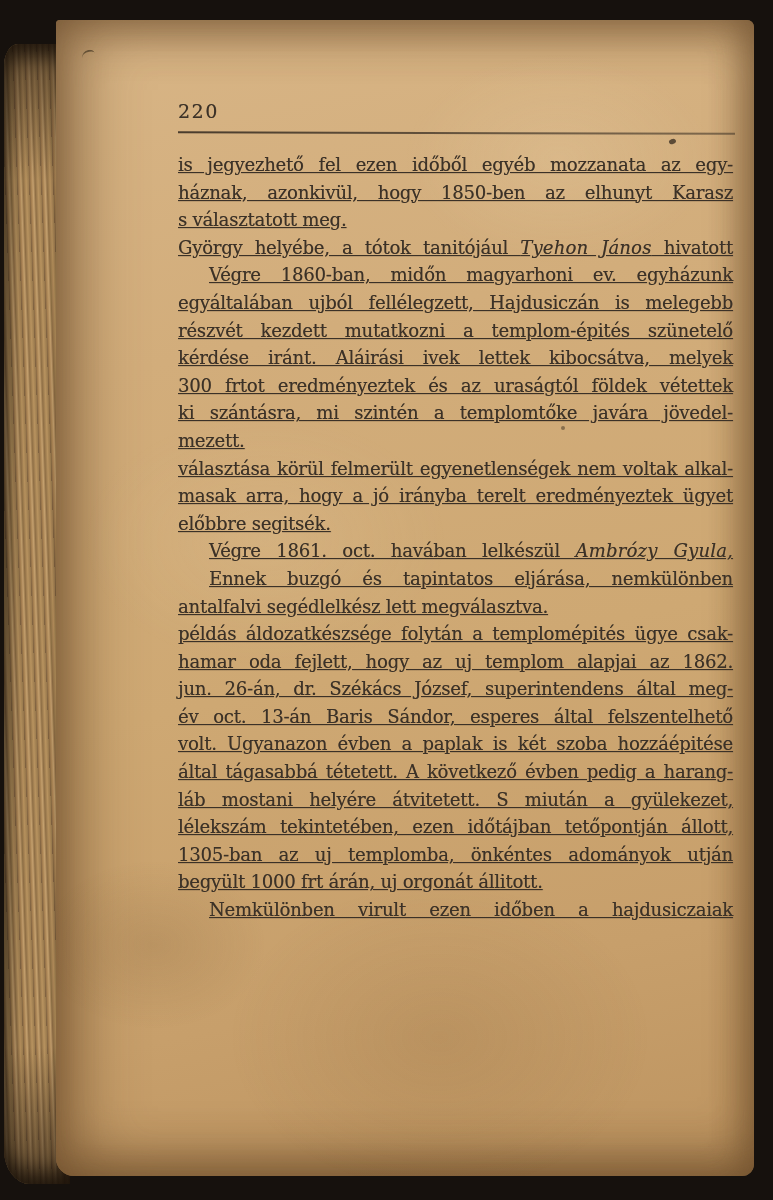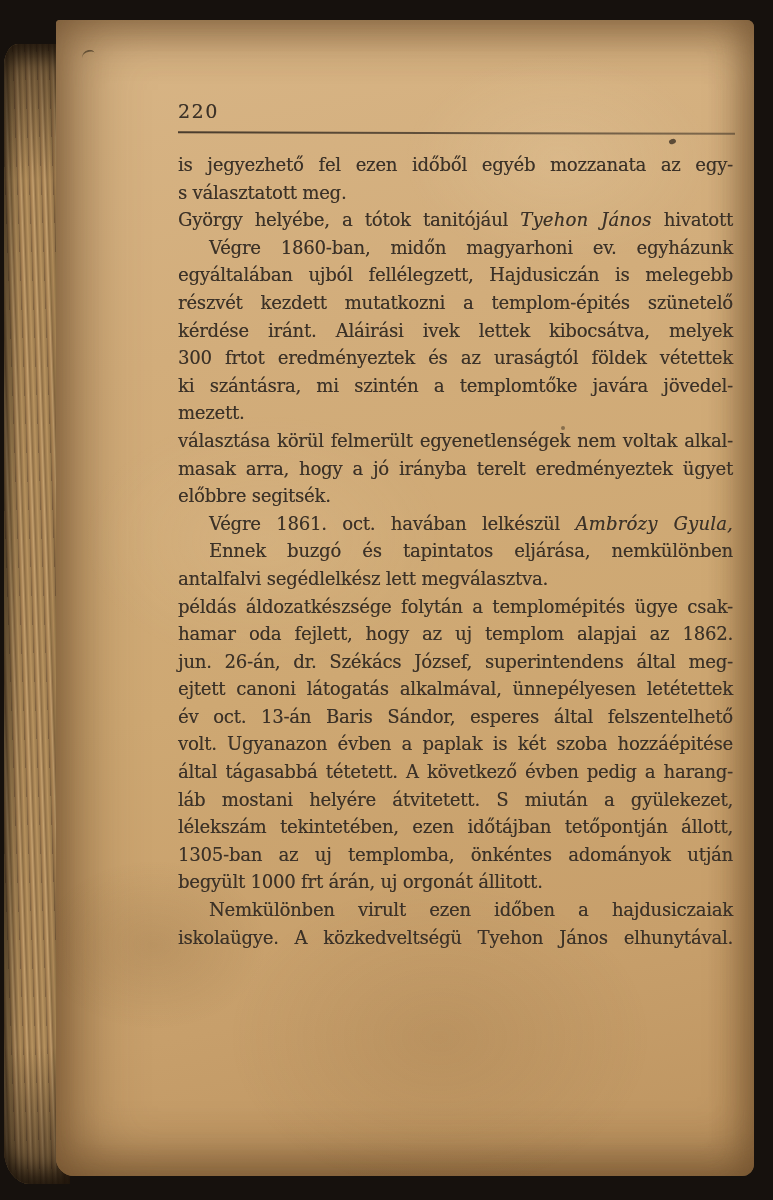--- a/index.html
+++ b/index.html
@@ -53,21 +53,21 @@
   .header-rule{
     position:absolute; left:178px; top:132px; width:557px; height:2px;
     background:linear-gradient(90deg, rgba(58,47,35,.9), rgba(58,47,35,.55));
     transform:rotate(.15deg);
   }
   .text-block{
     position:absolute; left:178px; top:151px; width:555px;
     font-size:18px; line-height:27.6px; letter-spacing:-.2px;
     color:var(--ink); text-shadow:.2px .3px .55px rgba(59,49,39,.55);
   }
-  .line{ text-align:justify; text-align-last:justify; height:27.6px; }
+  .line{ text-align:justify; text-align-last:justify; height:27.6px;text-decoration:underline; }
   .line.end{ text-align-last:left; }
   .line.indent{ text-indent:31px; }
   .line i{ font-style:italic; letter-spacing:.2px; }
   .speck{
     position:absolute; left:669px; top:139px; width:7px; height:5px;
     background:#46392a; border-radius:45% 60% 50% 55%; transform:rotate(-24deg); opacity:.85;
   }
   .speck2{
     position:absolute; left:561px; top:426px; width:4px; height:4px;
     background:#55462f; border-radius:50%; opacity:.6;
@@ -85,42 +85,41 @@
   <div class="page-edges"></div>
   <div class="paper">
     <div class="pencil-mark" style="left:26px;top:30px;"></div>
   </div>
   <span class="page-number">220</span>
   <div class="header-rule"></div>
   <div class="speck"></div>
   <div class="speck2"></div>
   <div class="text-block">
       <div class="line"><span>is jegyezhető fel ezen időből egyéb mozzanata az egy-</span></div>
+      <div class="line"><span>háznak, azonkivül, hogy 1850-ben az elhunyt Karasz</span></div>
       <div class="line end"><span>s választatott meg.</span></div>
       <div class="line"><span>György helyébe, a tótok tanitójául </span><i>Tyehon János</i><span> hivatott</span></div>
       <div class="line indent"><span>Végre 1860-ban, midőn magyarhoni ev. egyházunk</span></div>
       <div class="line"><span>egyáltalában ujból fellélegzett, Hajdusiczán is melegebb</span></div>
       <div class="line"><span>részvét kezdett mutatkozni a templom-épités szünetelő</span></div>
       <div class="line"><span>kérdése iránt. Aláirási ivek lettek kibocsátva, melyek</span></div>
       <div class="line"><span>300 frtot eredményeztek és az uraságtól földek vétettek</span></div>
       <div class="line"><span>ki szántásra, mi szintén a templomtőke javára jövedel-</span></div>
       <div class="line end"><span>mezett.</span></div>
       <div class="line"><span>választása körül felmerült egyenetlenségek nem voltak alkal-</span></div>
       <div class="line"><span>masak arra, hogy a jó irányba terelt eredményeztek ügyet</span></div>
       <div class="line end"><span>előbbre segitsék.</span></div>
       <div class="line indent"><span>Végre 1861. oct. havában lelkészül </span><i>Ambrózy Gyula,</i><span></span></div>
       <div class="line indent"><span>Ennek buzgó és tapintatos eljárása, nemkülönben</span></div>
       <div class="line end"><span>antalfalvi segédlelkész lett megválasztva.</span></div>
       <div class="line"><span>példás áldozatkészsége folytán a templomépités ügye csak-</span></div>
       <div class="line"><span>hamar oda fejlett, hogy az uj templom alapjai az 1862.</span></div>
       <div class="line"><span>jun. 26-án, dr. Székács József, superintendens által meg-</span></div>
-      <div class="line"><span>ejtett canoni látogatás alkalmával, ünnepélyesen letétettek</span></div>
       <div class="line"><span>év oct. 13-án Baris Sándor, esperes által felszentelhető</span></div>
       <div class="line"><span>volt. Ugyanazon évben a paplak is két szoba hozzáépitése</span></div>
       <div class="line"><span>által tágasabbá tétetett. A következő évben pedig a harang-</span></div>
       <div class="line"><span>láb mostani helyére átvitetett. S miután a gyülekezet,</span></div>
       <div class="line"><span>lélekszám tekintetében, ezen időtájban tetőpontján állott,</span></div>
       <div class="line"><span>1305-ban az uj templomba, önkéntes adományok utján</span></div>
       <div class="line end"><span>begyült 1000 frt árán, uj orgonát állitott.</span></div>
       <div class="line indent"><span>Nemkülönben virult ezen időben a hajdusiczaiak</span></div>
-      <div class="line"><span>iskolaügye. A közkedveltségü Tyehon János elhunytával.</span></div>
     </div>
 </div>
 
 </body></html>

